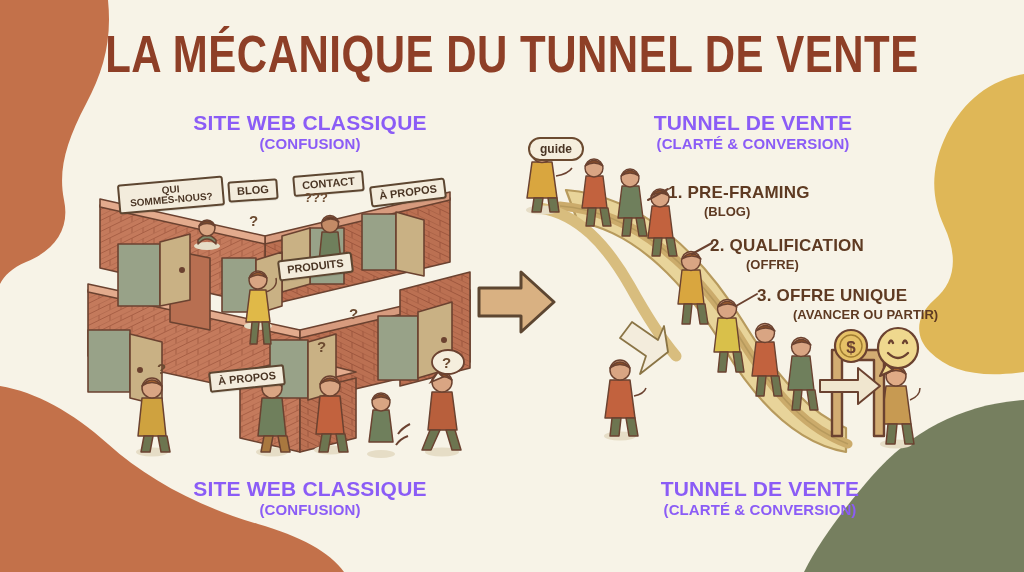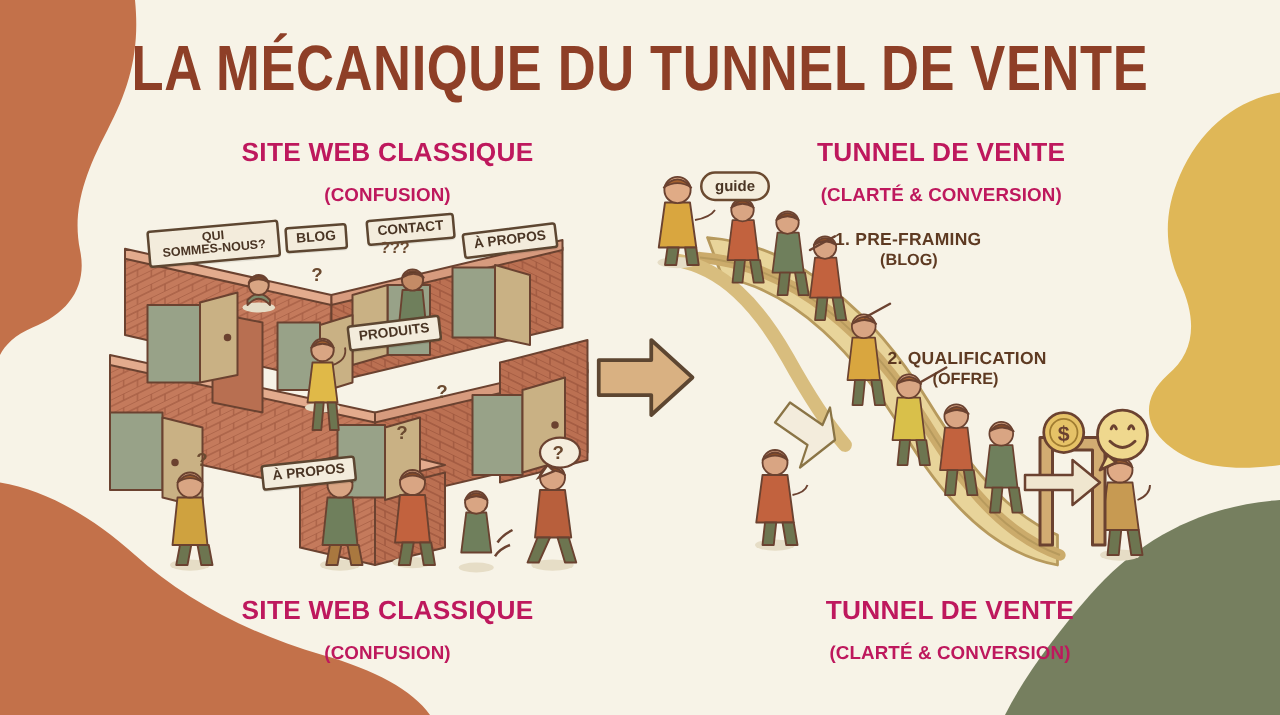--- a/index.html
+++ b/index.html
@@ -13,34 +13,34 @@
   svg.full{position:absolute;left:0;top:0;width:1024px;height:572px;display:block;}
 
   
   .txt{position:absolute;color:#8a3f28;text-align:center;line-height:1.06;}
   #title{
     left:0;right:0;top:28px;
     font-size:42px;font-weight:bold;letter-spacing:.5px;
     color:#8e3f27;
     transform:scaleY(1.22);transform-origin:center top;
   }
-  .hdr{font-weight:bold;color:#be185d;}
+  .hdr{font-weight:bold;color:#8b5cf6;}
   .hdr .l1{font-size:21px;letter-spacing:.2px;}
-  .hdr .l2{font-size:15px;margin-top:15px;letter-spacing:.1px;}
+  .hdr .l2{font-size:15px;margin-top:2px;letter-spacing:.1px;}
 
   #hdr-left{left:160px;top:112px;width:300px;}
   #hdr-right{left:608px;top:112px;width:290px;}
   #cap-left{left:150px;top:478px;width:320px;}
   #cap-right{left:605px;top:478px;width:310px;}
 
   .step{position:absolute;color:#5e3a22;font-weight:bold;text-align:left;}
-  .step .s1{font-size:14px;letter-spacing:.2px;white-space:nowrap;}
+  .step .s1{font-size:17px;letter-spacing:.2px;white-space:nowrap;}
   .step .s2{font-size:13px;margin-top:1px;margin-left:36px;white-space:nowrap;}
   #step1{left:668px;top:183px;}
-  #step2{left:710px;top:236px;margin-top:42px;}
+  #step2{left:710px;top:236px;}
   #step3{left:757px;top:286px;}
 
   
   .sign{
     position:absolute;
     background:#f3ecdc;border:2px solid #5d4631;border-radius:3px;
     color:#4a3524;font-weight:bold;text-align:center;
     padding:3px 7px;line-height:1.02;
     box-shadow:0 1px 0 rgba(0,0,0,.08);
   }
@@ -50,21 +50,21 @@
   #sign-contact{left:293px;top:173px;font-size:11px;transform:rotate(-5deg);}
   #sign-apropos1{left:370px;top:182px;font-size:11px;transform:rotate(-7deg);}
   #sign-produits{left:278px;top:256px;font-size:11px;transform:rotate(-7deg);}
   #sign-apropos2{left:209px;top:368px;font-size:11px;transform:rotate(-6deg);}
 
   .bubble{
     position:absolute;background:#f5eedd;border:2px solid #6b4a30;
     border-radius:16px;color:#4a3524;font-weight:bold;
     font-size:12px;padding:3px 10px;text-align:center;
   }
-  #bub-guide{left:560px;top:137px;}
+  #bub-guide{left:528px;top:137px;}
 
   .qmark{position:absolute;color:#6b4a30;font-weight:bold;font-size:15px;}
 </style>
 </head>
 <body>
 
 <div id="stage">
 
   <svg class="full" viewBox="0 0 1024 572" aria-hidden="true">
     <rect x="0" y="0" width="1024" height="572" fill="#f7f3e7"></rect>
@@ -367,20 +367,24 @@
   </div>
 
   <div id="step1" class="step">
     <div class="s1">1. PRE-FRAMING</div>
     <div class="s2">(BLOG)</div>
   </div>
   <div id="step2" class="step">
     <div class="s1">2. QUALIFICATION</div>
     <div class="s2">(OFFRE)</div>
   </div>
+  <div id="step3" class="step">
+    <div class="s1">3. OFFRE UNIQUE</div>
+    <div class="s2">(AVANCER OU PARTIR)</div>
+  </div>
 
   <div id="sign-qui" class="sign">
     <div>QUI</div>
     <div>SOMMES-NOUS?</div>
   </div>
   <div id="sign-blog" class="sign">BLOG</div>
   <div id="sign-contact" class="sign">CONTACT</div>
   <div id="sign-apropos1" class="sign">À PROPOS</div>
   <div id="sign-produits" class="sign">PRODUITS</div>
   <div id="sign-apropos2" class="sign">À PROPOS</div>

